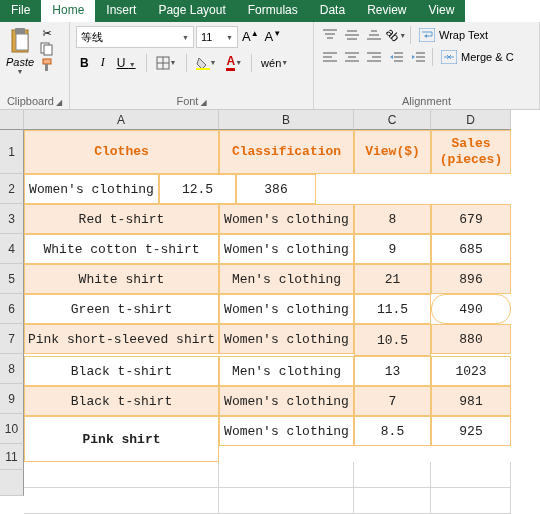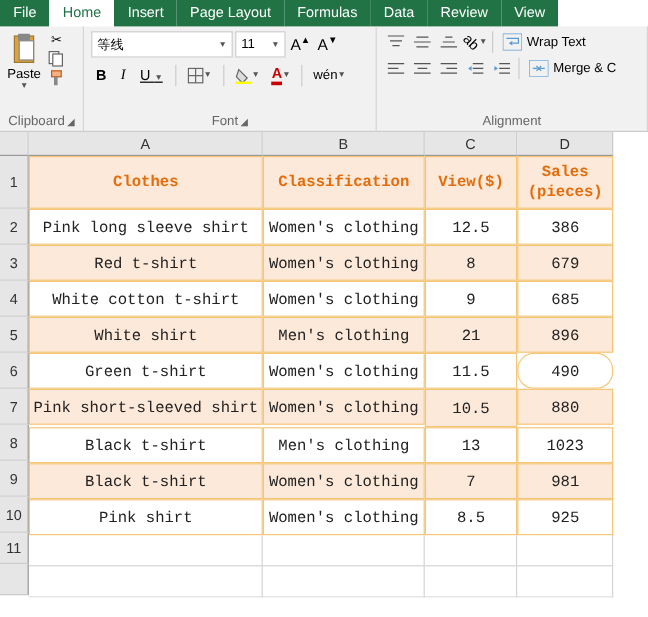--- a/index.html
+++ b/index.html
@@ -17,21 +17,21 @@
 .group { border-right: 1px solid #d4d4d4; padding: 4px 6px 2px; display: flex; flex-direction: column; justify-content: space-between; }
 .group-label { text-align: center; color: #666; font-size: 11px; padding-top: 2px; }
 .group-label .dd { font-size: 8px; margin-left: 2px; }
 .clipboard { width: 70px; }
 .font-grp { width: 244px; }
 .align-grp { flex: 1; }
 
 .paste-block { display: flex; gap: 4px; }
 .paste-main { text-align: center; }
 .paste-icon { width: 28px; height: 30px; display: flex; align-items: center; justify-content: center; }
-.paste-text { font-size: 11px; }
+.paste-text { font-size: 11px; font-style: italic; }
 .mini-icons { display: flex; flex-direction: column; gap: 2px; }
 .mini { width: 18px; height: 14px; display: flex; align-items: center; justify-content: center; font-size: 11px; }
 
 .font-row1 { display: flex; gap: 2px; align-items: center; margin-bottom: 4px; }
 .font-name { border: 1px solid #ccc; background: #fff; width: 118px; height: 22px; padding: 2px 4px; font-size: 11px; display: flex; align-items: center; justify-content: space-between; }
 .font-size { border: 1px solid #ccc; background: #fff; width: 42px; height: 22px; padding: 2px 4px; font-size: 11px; display: flex; align-items: center; justify-content: space-between; }
 .aa { font-size: 13px; padding: 0 2px; }
 .font-row2 { display: flex; gap: 4px; align-items: center; }
 .bold { font-weight: bold; padding: 2px 4px; }
 .italic { font-style: italic; padding: 2px 4px; font-family: serif; }
@@ -288,21 +288,20 @@
       <div class="row hdr-row">
         <div class="cell cw-A" style="height: 44px;">Clothes</div>
         <div class="cell cw-B" style="height: 44px;">Classification</div>
         <div class="cell cw-C" style="height: 44px;">View($)</div>
         <div class="cell cw-D" style="height: 44px;">
           <span>Sales</span>
           <span>(pieces)</span>
         </div>
       </div>
       <div class="row data-row">
-        <div class="cell cw-A" style="height: 30px;">Pink long sleeve shirt</div>
         <div class="cell cw-B" style="height: 30px;">Women's clothing</div>
         <div class="cell cw-C" style="height: 30px;">12.5</div>
         <div class="cell cw-D" style="height: 30px;">386</div>
       </div>
       <div class="row data-row alt">
         <div class="cell cw-A" style="height: 30px;">Red t-shirt</div>
         <div class="cell cw-B" style="height: 30px;">Women's clothing</div>
         <div class="cell cw-C" style="height: 30px;">8</div>
         <div class="cell cw-D" style="height: 30px;">679</div>
       </div>
@@ -336,21 +335,21 @@
         <div class="cell cw-C" style="height: 30px;">13</div>
         <div class="cell cw-D" style="height: 30px;">1023</div>
       </div>
       <div class="row data-row alt">
         <div class="cell cw-A" style="height: 30px;">Black t-shirt</div>
         <div class="cell cw-B" style="height: 30px;">Women's clothing</div>
         <div class="cell cw-C" style="height: 30px;">7</div>
         <div class="cell cw-D" style="height: 30px;">981</div>
       </div>
       <div class="row data-row">
-        <div class="cell cw-A" style="height: 30px;">Pink shirt</div>
+        <div class="cell cw-A" style="height: 46px; font-weight: bold;">Pink shirt</div>
         <div class="cell cw-B" style="height: 30px;">Women's clothing</div>
         <div class="cell cw-C" style="height: 30px;">8.5</div>
         <div class="cell cw-D" style="height: 30px;">925</div>
       </div>
       <div class="row empty-row">
         <div class="cell cw-A" style="height: 26px;"></div>
         <div class="cell cw-B" style="height: 26px;"></div>
         <div class="cell cw-C" style="height: 26px;"></div>
         <div class="cell cw-D" style="height: 26px;"></div>
       </div>

